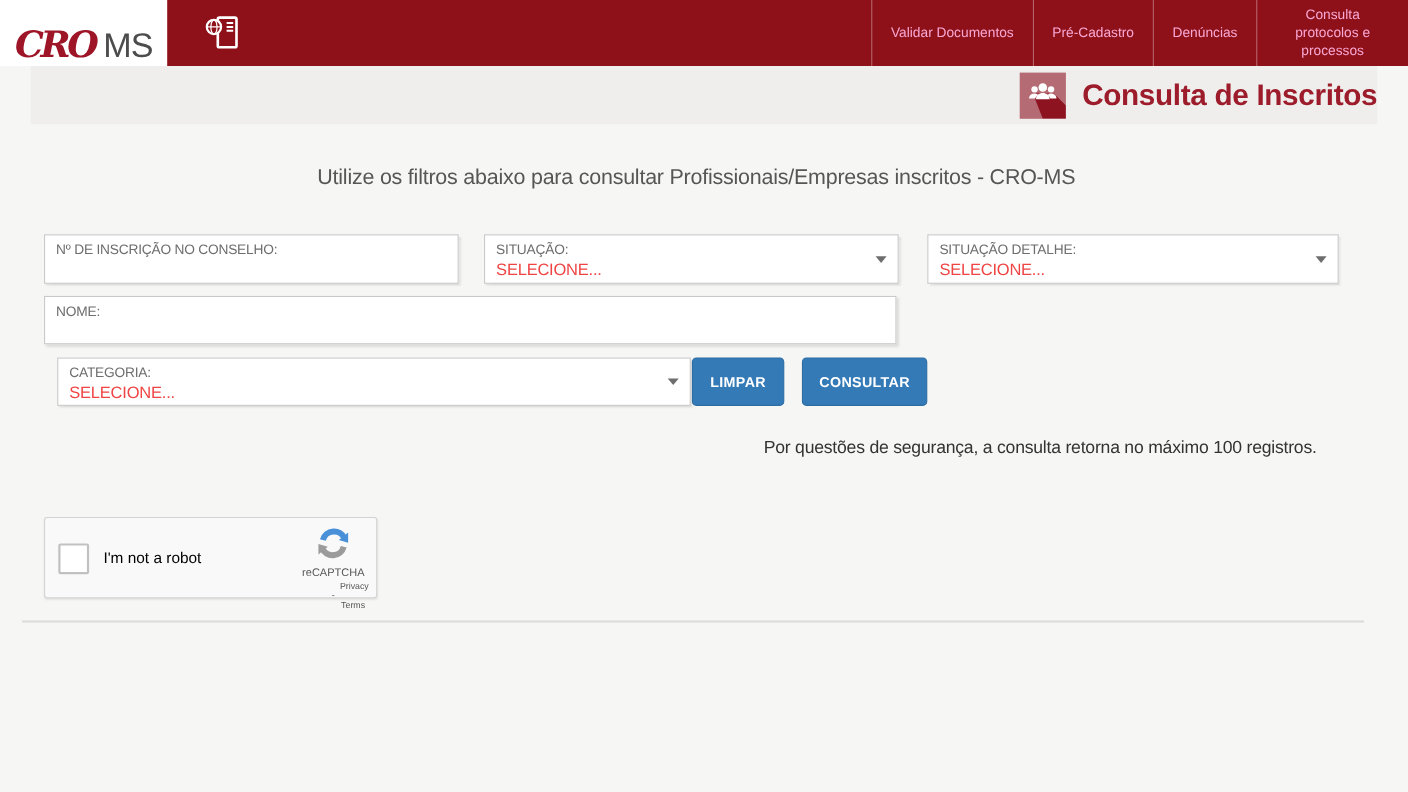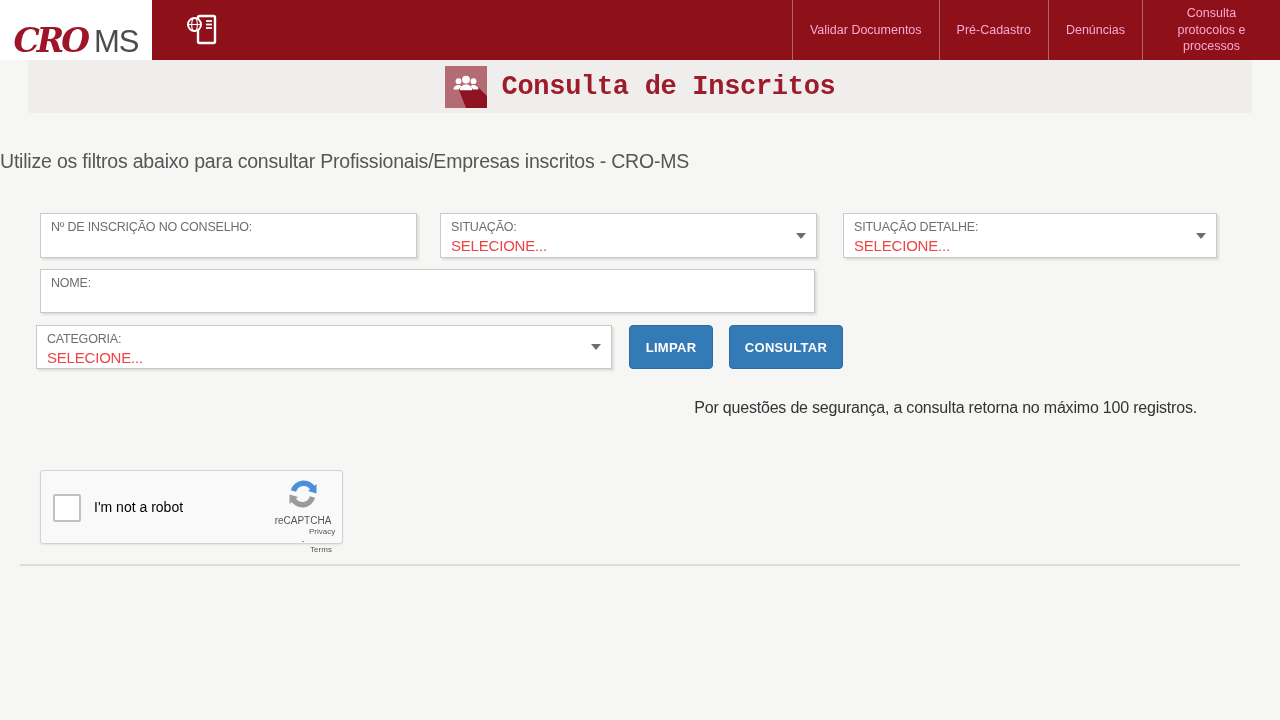--- a/index.html
+++ b/index.html
@@ -11,26 +11,26 @@
   .logo-box { width:152px; height:60px; background:#ffffff; display:flex; align-items:flex-end; justify-content:center; gap:7px; cursor:pointer; }
   .logo-cro { font-family:"DejaVu Serif", serif; font-style:italic; font-weight:bold; font-size:33px; color:#9d1527; letter-spacing:-3px; }
   .logo-ms { font-size:31px; color:#4c4c4c; font-weight:400; letter-spacing:-1px; }
   .brand { display:flex; align-items:center; gap:10px; margin-left:32px; cursor:pointer; }
   .brand-text { color:#ffffff; font-size:21px; letter-spacing:2px; font-weight:400; }
   .nav-menu { position:absolute; right:0; top:0; height:60px; display:flex; }
   .nav-item { height:60px; display:flex; align-items:center; justify-content:center; text-align:center; color:#f9a8d4; font-size:12.5px; padding:0 17px; border-left:1px solid rgba(255,255,255,0.35); cursor:pointer; line-height:1.35; }
   .nav-item.two-line { max-width:138px; }
 
   
-  .header-strip { position:absolute; top:60px; left:28px; width:1224px; height:53px; background:#efeeec; display:flex; align-items:center; justify-content:center; gap:15px;font-family:Liberation Mono, monospace; }
+  .header-strip { position:absolute; top:60px; left:28px; width:1224px; height:53px; background:#efeeec; display:flex; align-items:center; justify-content:flex-end; gap:15px; }
   .title-icon { width:42px; height:42px; background:#b56b74; overflow:hidden; flex:0 0 auto; }
   .page-title { font-size:27px; font-weight:bold; color:#9d1c2b; letter-spacing:-0.3px; }
 
   
-  .intro { position:absolute; top:150px; left:0; width:1266px; font-size:19.5px; color:#565656; letter-spacing:-0.2px; }
+  .intro { position:absolute; top:150px; left:0; width:1266px; text-align:center; font-size:19.5px; color:#565656; letter-spacing:-0.2px; }
 
   
   .fieldbox { position:absolute; background:#ffffff; border:1px solid #c9c9c9; box-shadow:2px 2px 2px rgba(0,0,0,0.10); }
   .fieldbox .flabel { display:block; font-size:12.5px; color:#6e6e6e; padding:6px 10px 0 10px; letter-spacing:-0.2px; white-space:nowrap; }
   .fieldbox input.text-input { position:absolute; left:0; top:0; width:100%; height:100%; border:none; outline:none; background:transparent; padding:18px 10px 0 10px; font-size:15px; color:#333; font-family:"Liberation Sans",sans-serif; }
   .selectbox { cursor:pointer; }
   .selectbox .sel-value { display:block; font-size:15px; color:#ef4444; padding:3px 10px 0 10px; letter-spacing:-0.2px; }
   .sel-arrow { position:absolute; right:10px; top:50%; transform:translateY(-50%); width:0; height:0; border-left:5px solid transparent; border-right:5px solid transparent; border-top:6px solid #6e6e6e; }
 
   .btn { position:absolute; height:44px; background:#337ab7; border:1px solid #2e6da4; border-radius:4px; color:#ffffff; font-weight:bold; font-size:13px; letter-spacing:0.3px; cursor:pointer; font-family:"Liberation Sans",sans-serif; }
@@ -116,21 +116,21 @@
   <span class="flabel" data-interactable="false">SITUAÇÃO DETALHE:</span>
   <span class="sel-value" data-interactable="false">SELECIONE...</span>
   <span class="sel-arrow" data-interactable="false"></span>
 </div>
 
 <div class="fieldbox" data-interactable="false" style="left:40px; top:269px; width:775px; height:44px;">
   <span class="flabel" data-interactable="false">NOME:</span>
   <input class="text-input" type="text" data-interactable="true" value="" style="">
 </div>
 
-<div class="fieldbox selectbox" data-interactable="true" style="left:36px; top:325px; width:576px; height:44px;">
+<div class="fieldbox selectbox" data-interactable="true" style="left:52px; top:325px; width:576px; height:44px;">
   <span class="flabel" data-interactable="false">CATEGORIA:</span>
   <span class="sel-value" data-interactable="false">SELECIONE...</span>
   <span class="sel-arrow" data-interactable="false"></span>
 </div>
 
 <button class="btn" data-interactable="true" style="left:629px; top:325px; width:84px;">LIMPAR</button>
 <button class="btn" data-interactable="true" style="left:729px; top:325px; width:114px;">CONSULTAR</button>
 
 <div class="note" data-interactable="false">Por questões de segurança, a consulta retorna no máximo 100 registros.</div>
 

